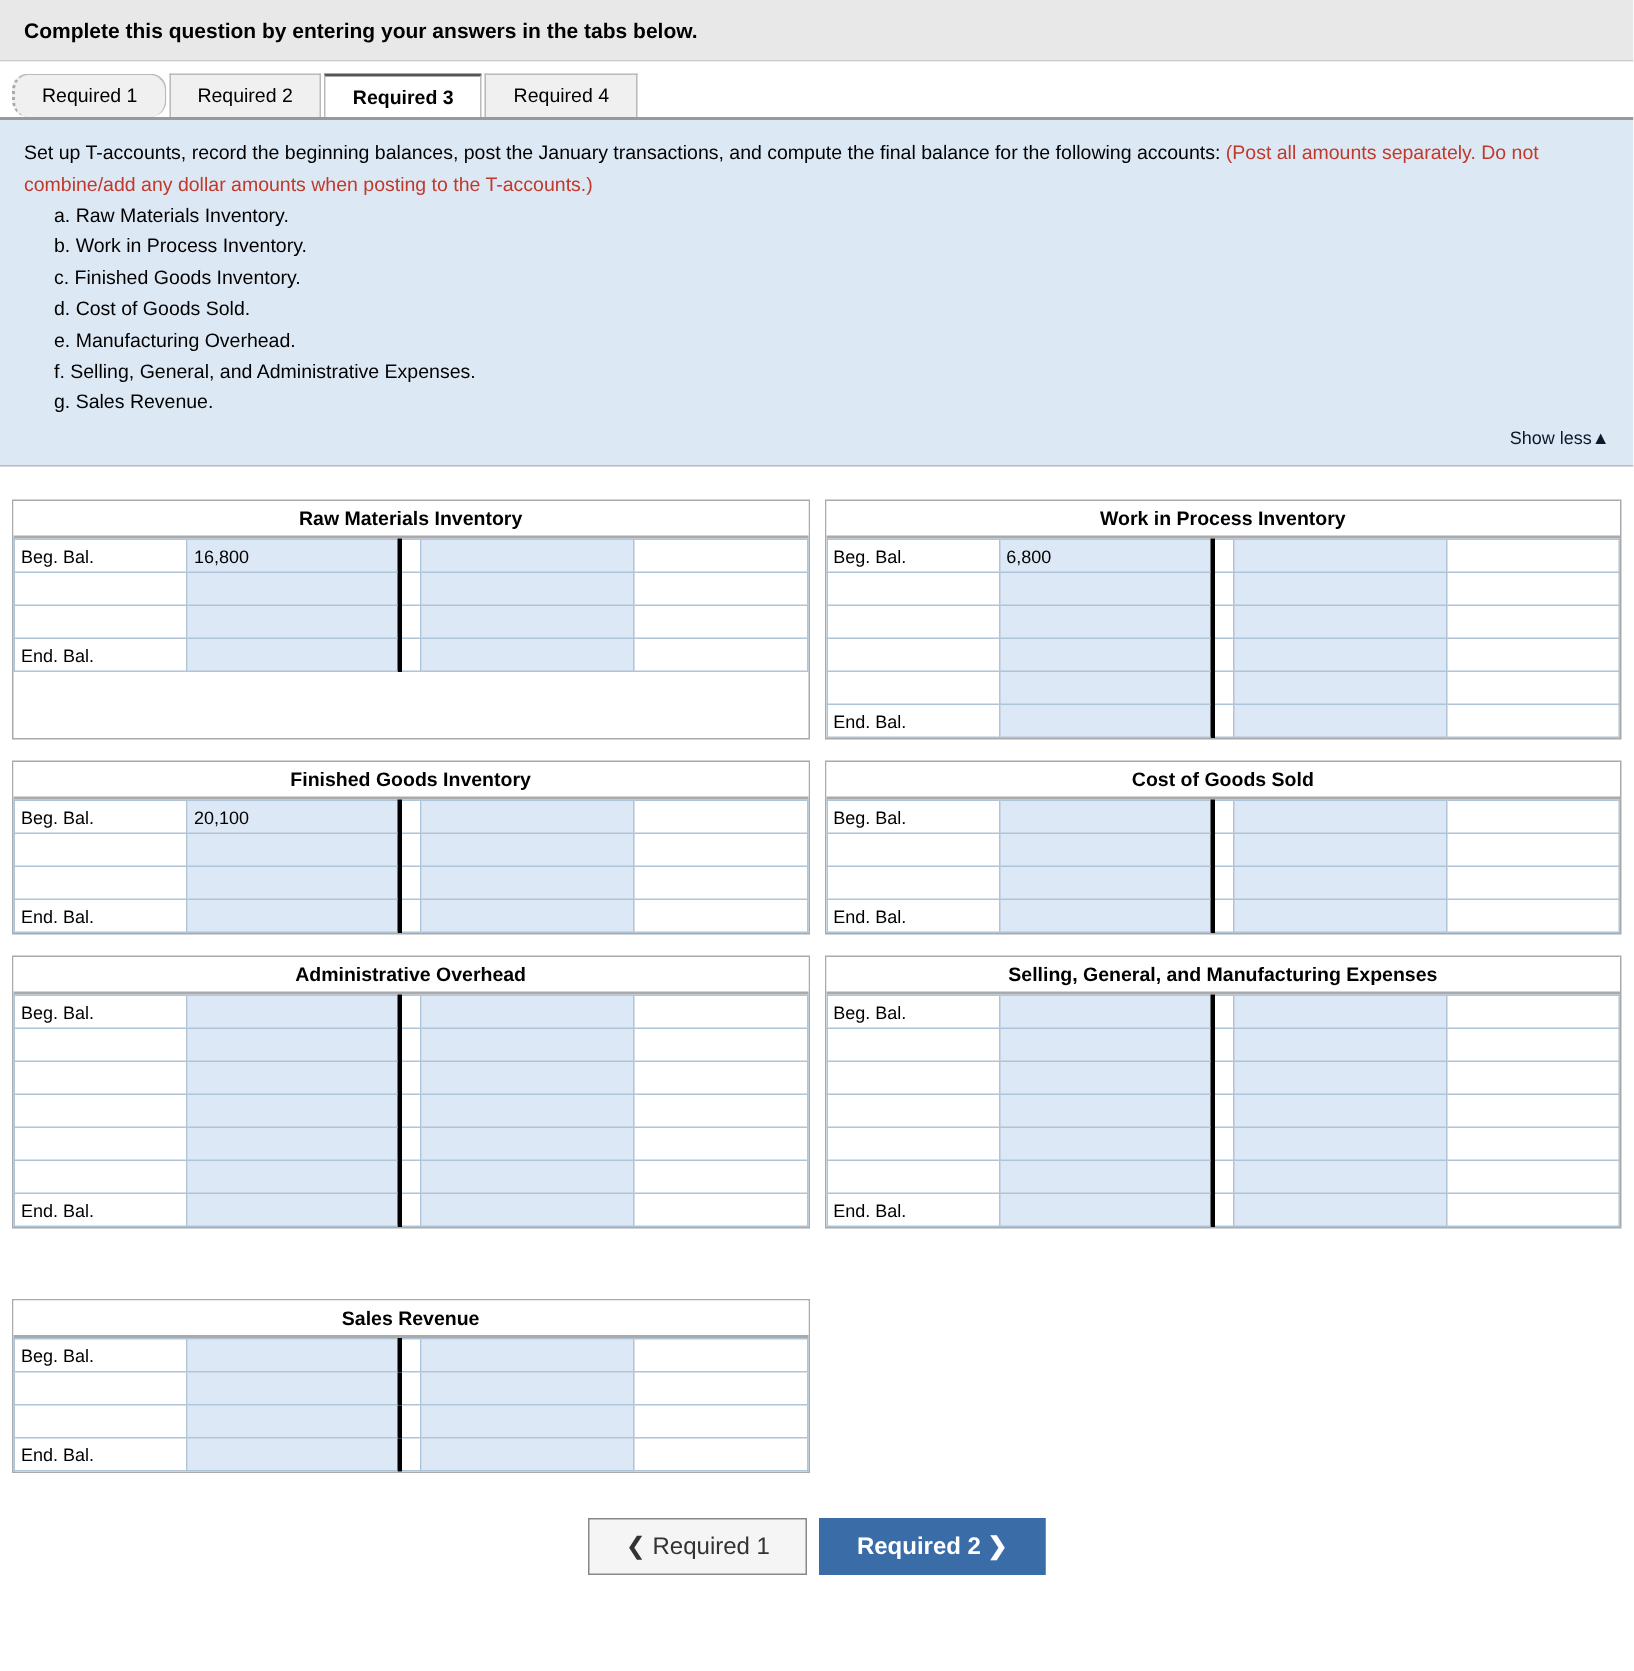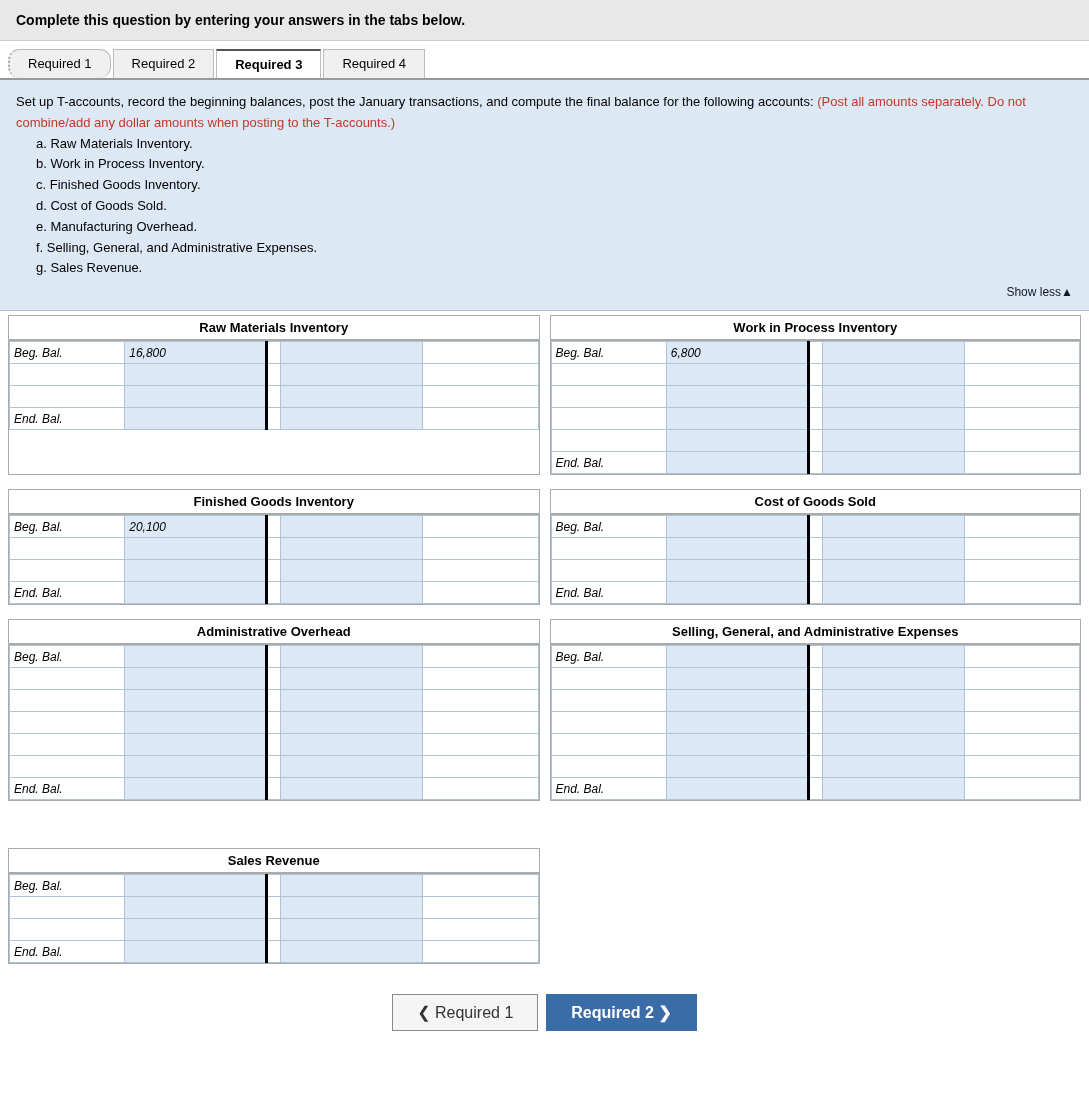--- a/index.html
+++ b/index.html
@@ -89,21 +89,20 @@
       background: #3a6ca8;
       color: #fff;
       border-color: #3a6ca8;
       font-weight: bold;
     }
 
     
     table.t-table {
       width: 100%;
       border-collapse: collapse;
-      font-style: italic;
     }
 
     table.t-table td {
       border: 1px solid #b0c4d8;
       height: 22px;
       padding: 1px 4px;
       font-size: 12px;
     }
 
     table.t-table td.lbl {
@@ -150,21 +149,21 @@
     }
 
     
     .two-col {
       display: grid;
       grid-template-columns: 1fr 1fr;
       gap: 10px;
     }
 
     .main-content {
-      padding: 4px 8px 4px 8px;
+      padding: 22px 8px 4px 8px;
     }
 
   </style>
 </head>
 <body>
 
 <div class="top-instruction">
   <span>Complete this question by entering your answers in the tabs below.</span>
 </div>
 
@@ -432,21 +431,21 @@
           <td class="center-div"></td>
           <td class="credit"></td>
           <td class="lbl-right"></td>
         </tr>
       </tbody>
         </table>
     </div>
 
     <div class="t-wrapper">
       <div class="t-header">
-        <span>Selling, General, and Administrative Expenses</span>
+        <span>Selling, General, and Manufacturing Expenses</span>
       </div>
       <table class="t-table">
         <tbody>
             <tr>
           <td class="lbl">Beg. Bal.</td>
           <td class="debit"></td>
           <td class="center-div"></td>
           <td class="credit"></td>
           <td class="lbl-right"></td>
         </tr>

